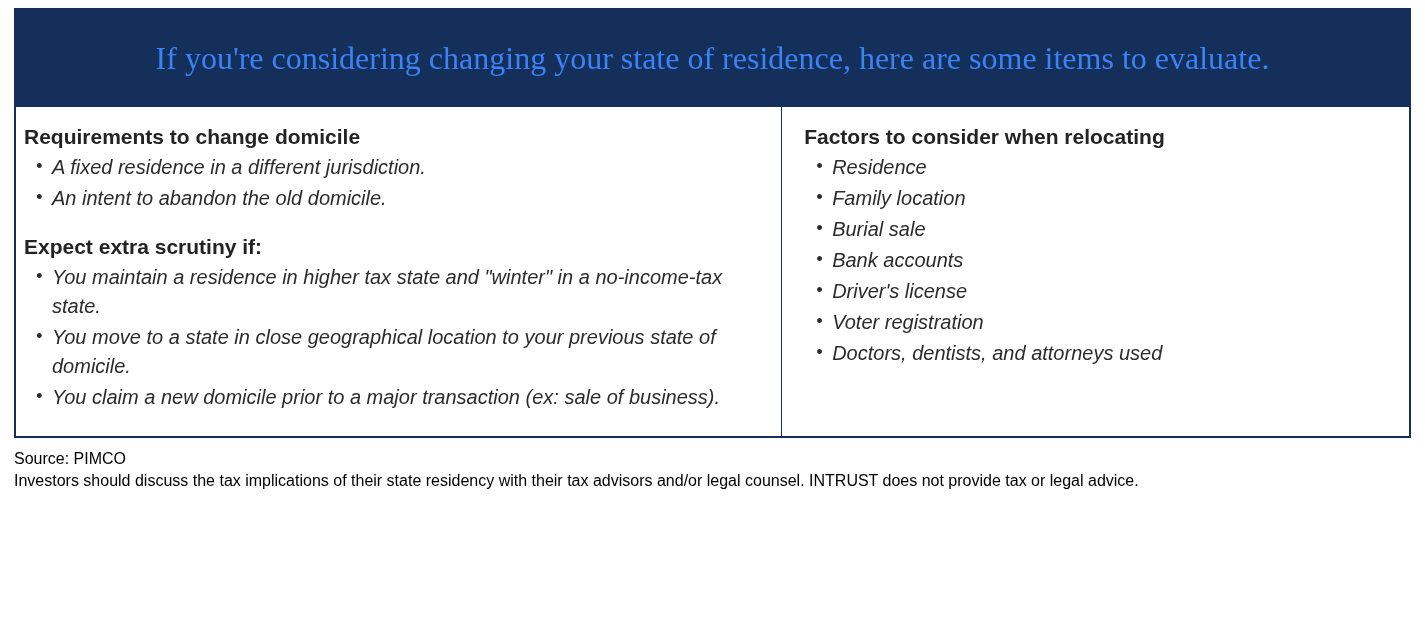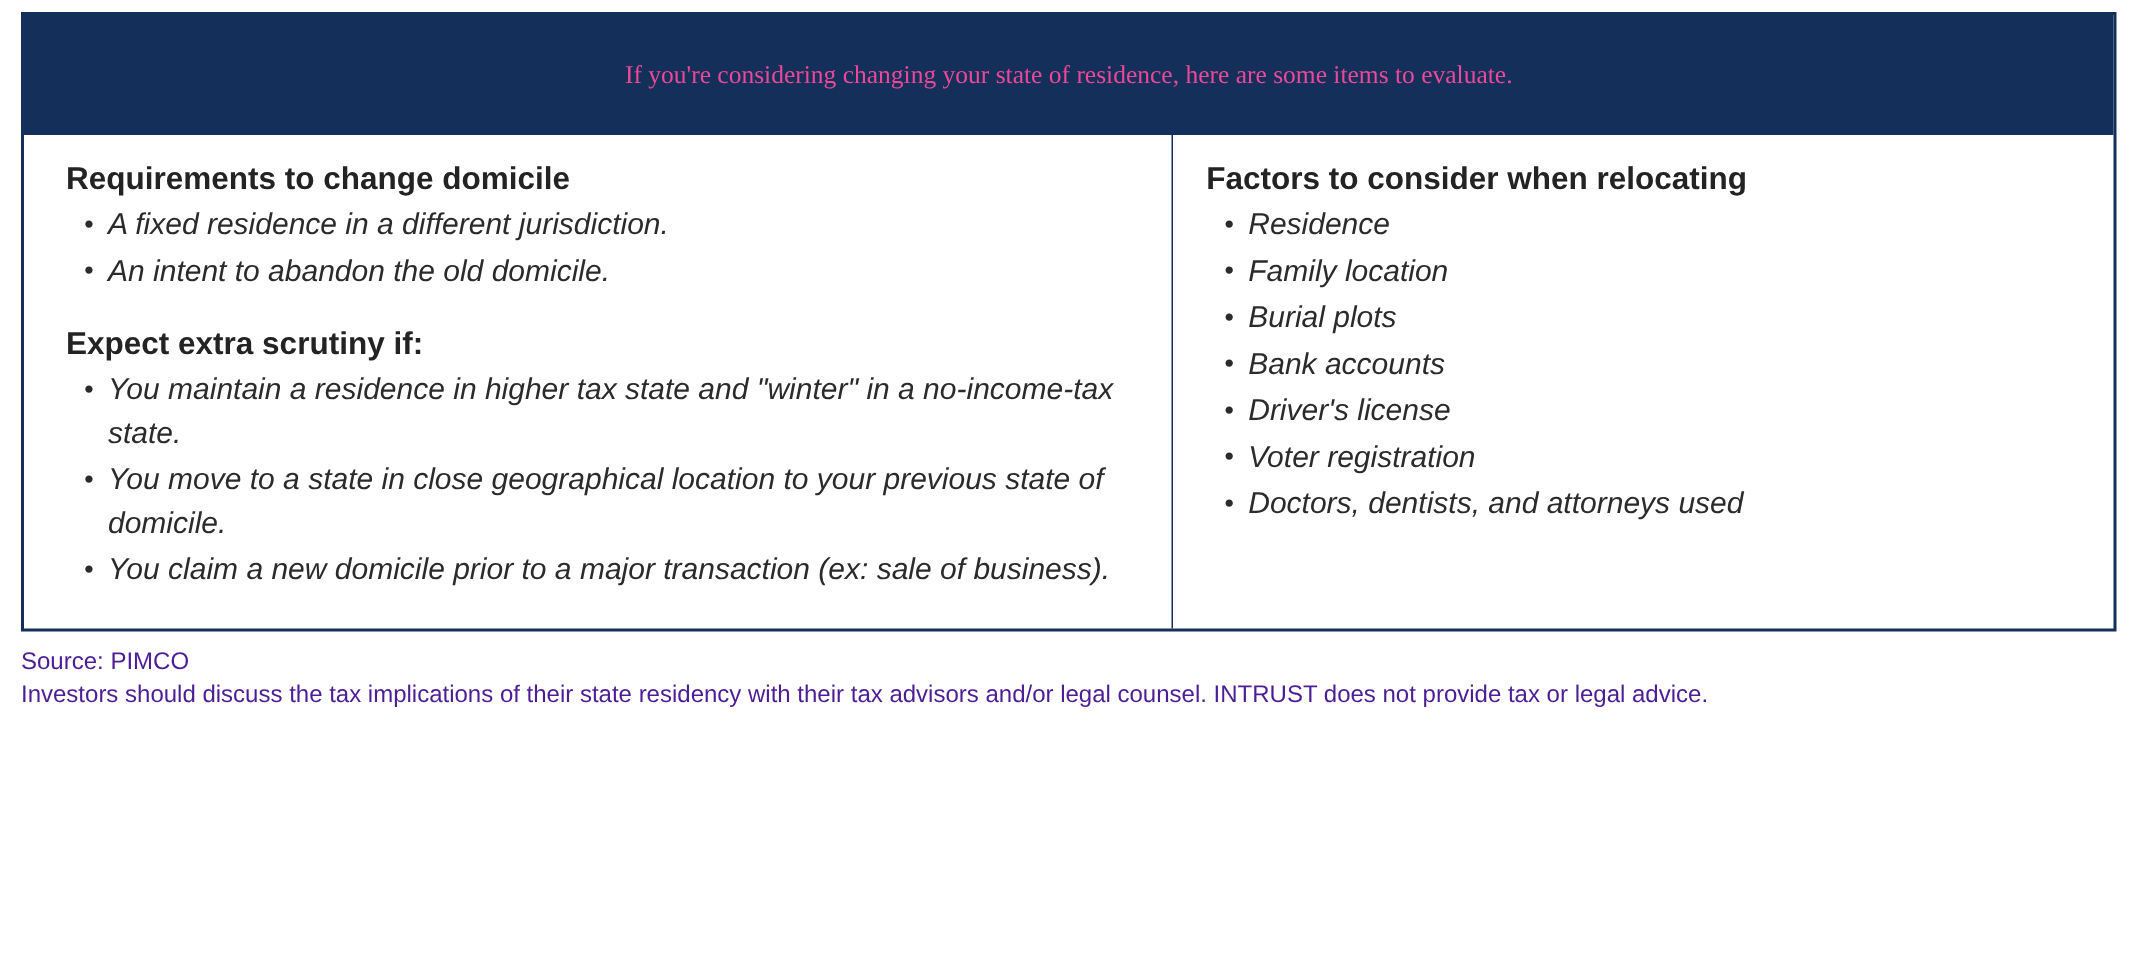--- a/index.html
+++ b/index.html
@@ -8,34 +8,34 @@
     background: #fff;
     width: 1425px;
     padding: 8px 14px 14px 14px;
     color: #2b2b2b;
   }
   .card {
     border: 2px solid #14305a;
   }
   .header {
     background: #14305a;
-    color: #ec4899;
+    color: #3b82f6;
     text-align: center;
     padding: 30px 20px;
     font-family: Georgia, "Times New Roman", serif;
-    font-size: 17px;
+    font-size: 32px;
     font-weight: 400;
   }
   .columns {
     display: flex;
   }
   .col-left {
     width: 55%;
     border-right: 1.5px solid #14305a;
-    padding: 18px 28px 22px 28px;
+    padding: 18px 28px 22px 8px;
   }
   .col-right {
     width: 45%;
     padding: 18px 28px 30px 22px;
   }
   .section-heading {
     font-weight: 700;
     font-size: 21px;
     color: #232323;
     margin-bottom: 4px;
@@ -61,21 +61,21 @@
     position: absolute;
     left: 12px;
     top: 0;
     font-size: 18px;
     color: #2b2b2b;
   }
   .footnote {
     margin-top: 10px;
     font-size: 16px;
     line-height: 1.35;
-    color: #4c1d95;
+    color: #000000;
   }
 </style>
 </head>
 <body>
 
 <div class="card">
   <div class="header">
     <span>If you're considering changing your state of residence, here are some items to evaluate.</span>
   </div>
   <div class="columns">
@@ -90,21 +90,21 @@
         <li>You maintain a residence in higher tax state and "winter" in a no-income-tax state.</li>
         <li>You move to a state in close geographical location to your previous state of domicile.</li>
         <li>You claim a new domicile prior to a major transaction (ex: sale of business).</li>
       </ul>
     </div>
     <div class="col-right">
       <div class="section-heading">Factors to consider when relocating</div>
       <ul class="bullets">
         <li>Residence</li>
         <li>Family location</li>
-        <li>Burial plots</li>
+        <li>Burial sale</li>
         <li>Bank accounts</li>
         <li>Driver's license</li>
         <li>Voter registration</li>
         <li>Doctors, dentists, and attorneys used</li>
       </ul>
     </div>
   </div>
 </div>
 
 <div class="footnote">

